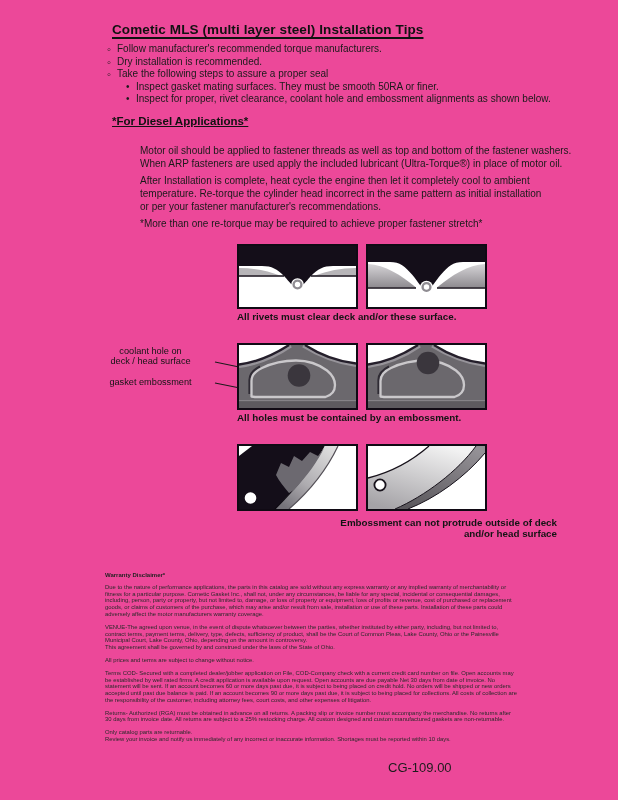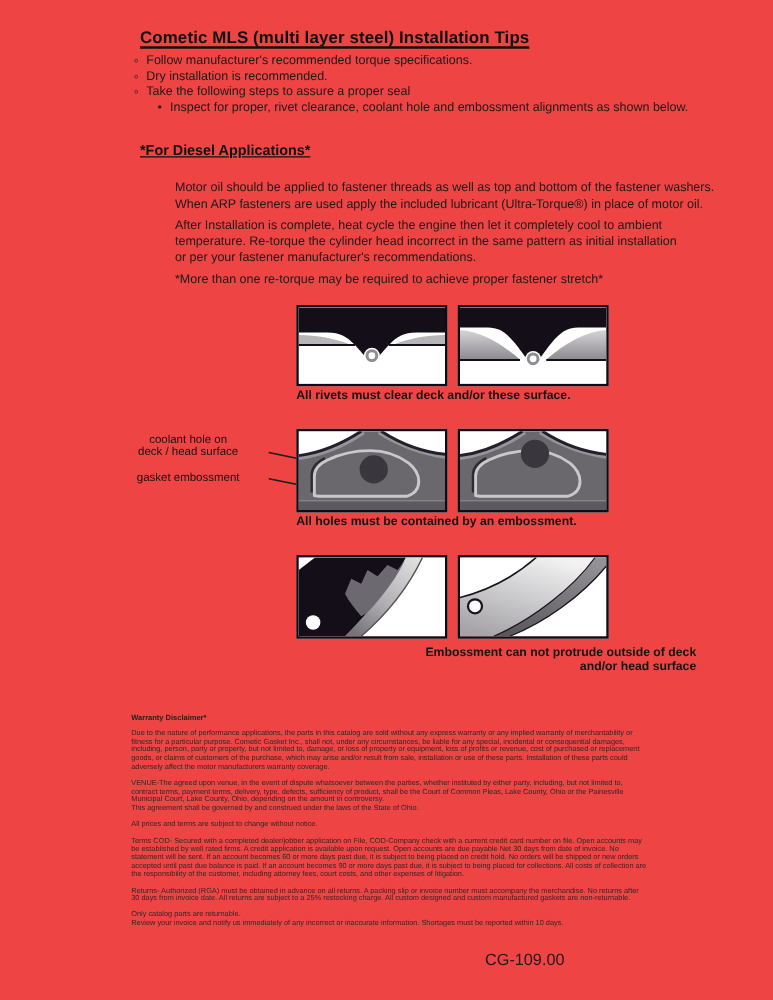--- a/index.html
+++ b/index.html
@@ -1,17 +1,17 @@
 <!DOCTYPE html>
 <html><head>
 <meta charset="utf-8">
 <style>
   html,body{margin:0;padding:0;background:#ffffff;}
   .page{
-    position:relative;width:618px;height:800px;background:#ef4444;overflow:hidden;
+    position:relative;width:618px;height:800px;background:#ec4899;overflow:hidden;
     font-family:"Liberation Sans",sans-serif;color:#1a1a1a;
   }
   .abs{position:absolute;}
   
   .title{
     left:112px;top:22px;margin:0;font-size:13.5px;font-weight:bold;color:#111;
     text-decoration:underline;text-decoration-thickness:1.5px;text-underline-offset:3px;
     letter-spacing:.1px;
   }
   
@@ -40,23 +40,24 @@
   .footer-code{left:388px;top:760px;font-size:13px;color:#1c1c1c;}
 </style>
 </head>
 <body>
 
 <div class="page">
 
   <h1 class="abs title">Cometic MLS (multi layer steel) Installation Tips</h1>
 
   <ul class="abs bullets">
-    <li>Follow manufacturer's recommended torque specifications.</li>
+    <li>Follow manufacturer's recommended torque manufacturers.</li>
     <li>Dry installation is recommended.</li>
     <li>Take the following steps to assure a proper seal</li>
+    <li class="sub">Inspect gasket mating surfaces.  They must be smooth 50RA or finer.</li>
     <li class="sub">Inspect for proper, rivet clearance, coolant hole and embossment alignments as shown below.</li>
   </ul>
 
   <h2 class="abs diesel-head">*For Diesel Applications*</h2>
   <p class="abs body-p p-oil">Motor oil should be applied to fastener threads as well as top and bottom of the fastener washers.
 When ARP fasteners are used apply the included lubricant (Ultra-Torque®) in place of motor oil.</p>
   <p class="abs body-p p-install">After Installation is complete, heat cycle the engine then let it completely cool to ambient
 temperature. Re-torque the cylinder head incorrect in the same pattern as initial installation
 or per your fastener manufacturer's recommendations.</p>
   <p class="abs body-p p-note">*More than one re-torque may be required to achieve proper fastener stretch*</p>

